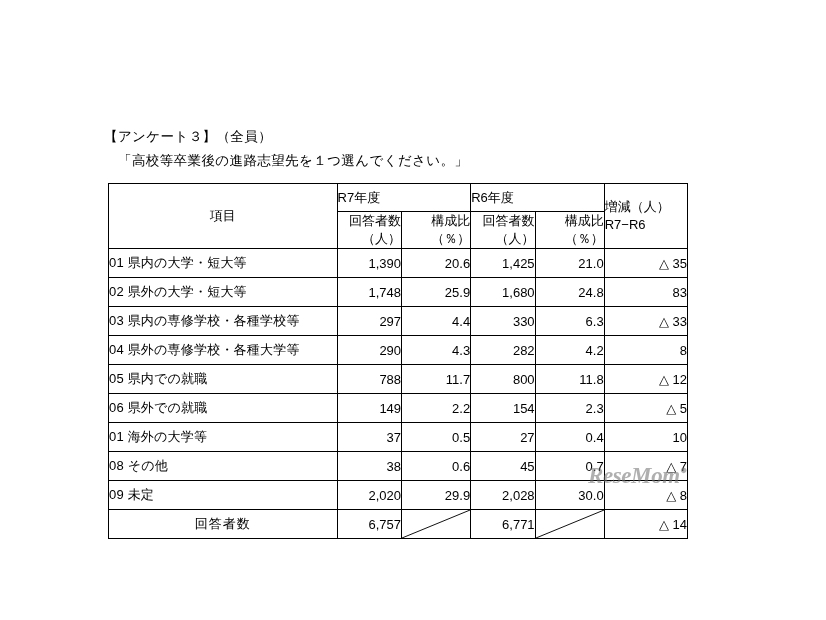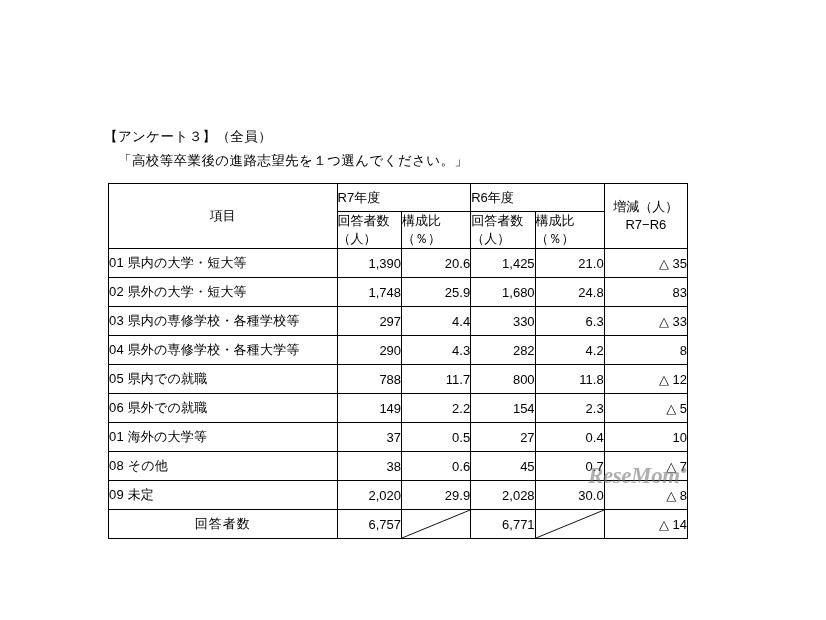--- a/index.html
+++ b/index.html
@@ -58,32 +58,32 @@
   .c-num    { width: 72px;  }
   .c-pct    { width: 78px;  }
   .c-diff   { width: 96px;  }
 
   .hdr-center {
     text-align: left;
     height: 27px;
     font-size: 13.5px;
   }
   .sub-hdr {
-    text-align: left;
+    text-align: right;
     height: 24px;
     font-size: 10.5px;
     letter-spacing: 0px;
     margin-top: 44px;
   }
   .hdr-item {
     text-align: center;
     font-size: 13.5px;
   }
   .diff-cell-head {
-    text-align: center;
+    text-align: left;
     line-height: 1.35;
     font-size: 13.5px;
     padding: 3px 0;
   }
   .diff-head-l1 { display:block; }
   .diff-head-l2 { display:block; font-size: 13px; }
 
   td.label {
     height: 28px;
     padding-left: 10px;

